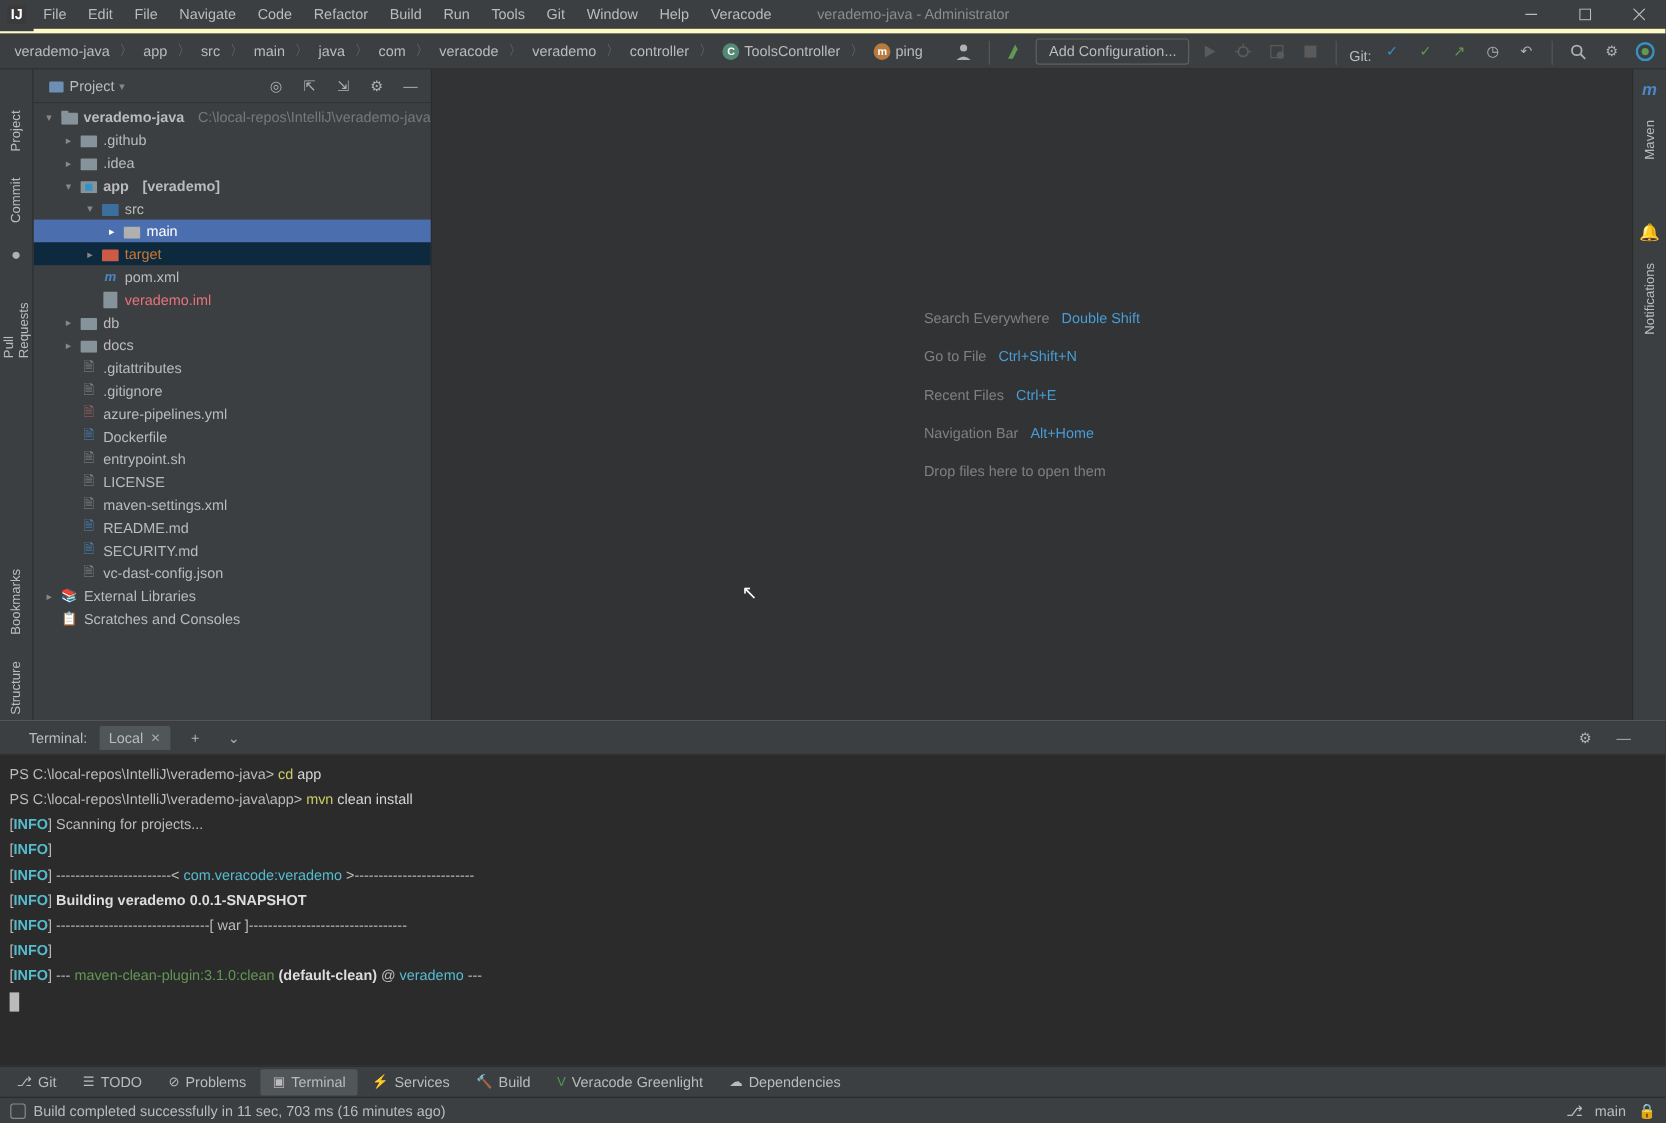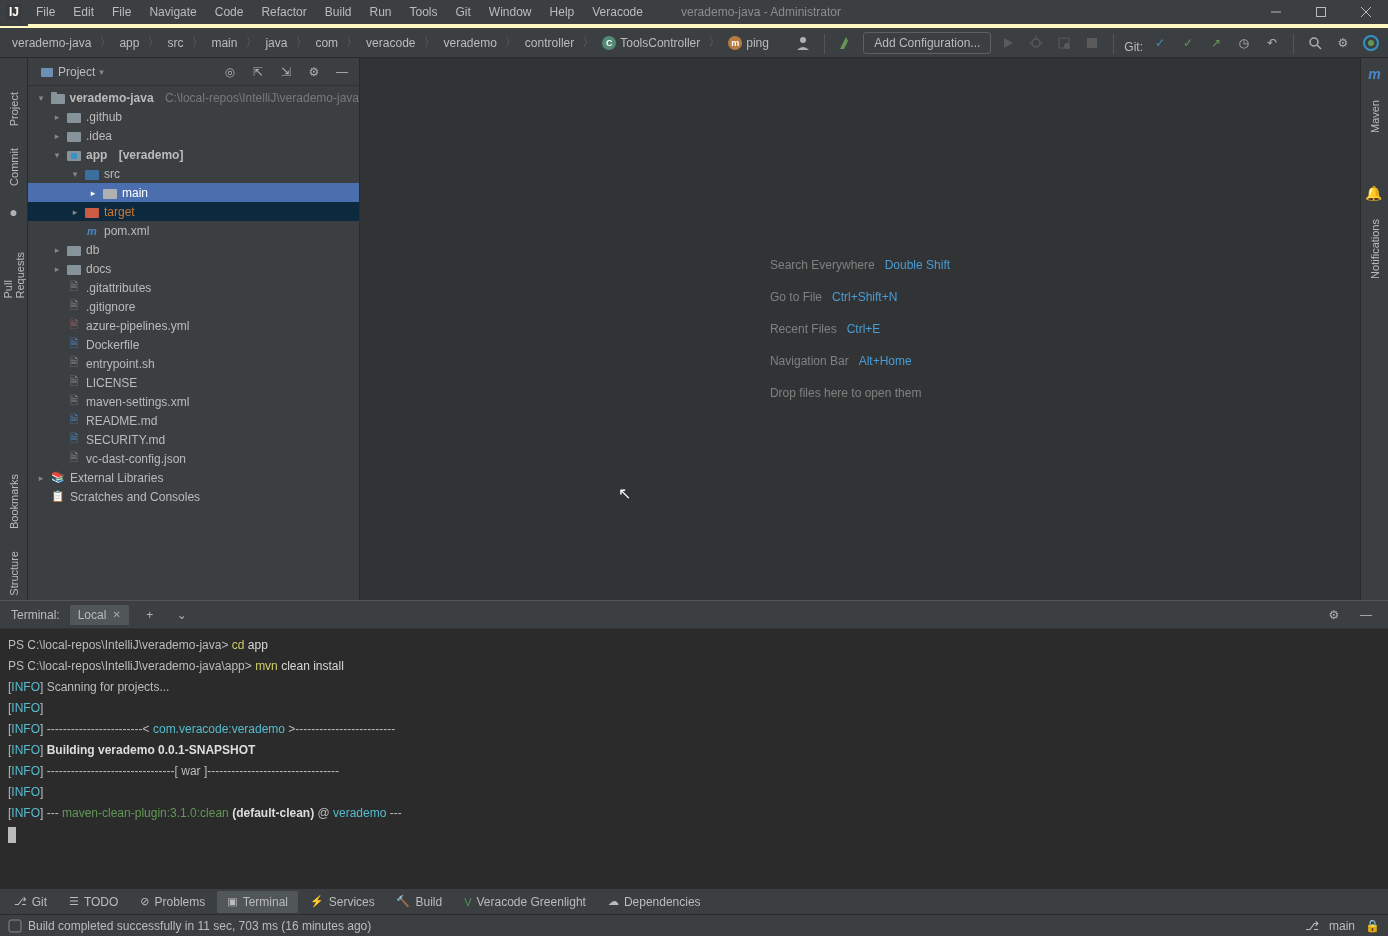--- a/index.html
+++ b/index.html
@@ -50,28 +50,28 @@
 .red-text { color:#e8727a; }
 .bold-text { font-weight:bold; }
 
 .editor-area { flex: 1; background: #313335; display: flex; align-items: center; justify-content: center; position: relative; }
 .right-gutter { width: 28px; background: #3c3f41; border-left: 1px solid #2b2b2b; display:flex; flex-direction:column; align-items:center; padding-top:8px; gap:14px;}
 .hint-block { display: flex; flex-direction: column; gap: 18px; color: #808080; font-size: 13px; }
 .hint-row { display: flex; gap: 10px; }
 .hint-row .shortcut { color: #499cd5; }
 
 .terminal-panel { height: 288px; background: #2b2b2b; border-top: 1px solid #555; display: flex; flex-direction: column; }
-.term-header { height: 28px; background: #3c3f41; display: flex; align-items: center; padding: 0 11px; gap: 10px; border-bottom:1px solid #323232;}
+.term-header { height: 28px; background: #3c3f41; display: flex; align-items: center; padding: 0 24px; gap: 10px; border-bottom:1px solid #323232;}
 .term-tab { padding: 3px 8px; background: #515658; border-radius: 2px 2px 0 0; display:flex; align-items:center; gap:6px;}
 .term-tab .close-x { color:#aaa; cursor:pointer; font-size:10px;}
 .term-body { flex: 1; padding: 6px 8px; font-family: "Consolas", monospace; font-size: 13px; line-height: 21px; color: #bbbbbb; overflow:hidden;}
 .term-body .ps { color: #bbbbbb; }
 .term-body .cmd-y { color: #cccc66; }
 .term-body .cmd-w { color: #d6d6d6; }
-.term-body .info { color: #55bcce; }
+.term-body .info { color: #55bcce; font-weight: bold; }
 .term-body .brkt { color: #bbbbbb; }
 .term-body .pkg { color: #55bcce; }
 .term-body .bold { font-weight: bold; color:#dddddd;}
 .term-body .mvn-plugin { color:#629755;margin-top:48px;}
 .term-body .proj { color:#55bcce;}
 .term-cursor { display:inline-block; width:8px; height:16px; background:#bbbbbb; vertical-align:middle; }
 
 .bottom-tabs { height: 26px; background: #3c3f41; border-top: 1px solid #2b2b2b; display: flex; align-items: center; padding: 0 4px; gap: 2px; }
 .bottom-tab { padding: 4px 10px; display: flex; align-items: center; gap: 5px; cursor: pointer; color:#bbbbbb; border-radius:2px;}
 .bottom-tab.active { background:#515658;}
@@ -306,20 +306,29 @@
               <rect width="14" height="10" y="2" fill="#cc5b45" rx="1"></rect>
             </svg>
           </span>
           <span class="orange-text">target</span>
         </div>
       <div class="tree-row indent-2">
           <span class="chev"></span>
           <span class="fico" style="color:#4a88c7;font-weight:bold;font-style:italic">m</span>
           <span>pom.xml</span>
         </div>
+      <div class="tree-row indent-2">
+          <span class="chev"></span>
+          <span class="fico">
+            <svg width="12" height="14">
+              <rect width="12" height="14" fill="#87939a" rx="1"></rect>
+            </svg>
+          </span>
+          <span class="red-text">verademo.iml</span>
+        </div>
       <div class="tree-row indent-1">
           <span class="chev">▸</span>
           <span class="fico">
             <svg width="14" height="12">
               <rect width="14" height="10" y="2" fill="#87939a" rx="1"></rect>
             </svg>
           </span>
           <span>db</span>
         </div>
       <div class="tree-row indent-1">

